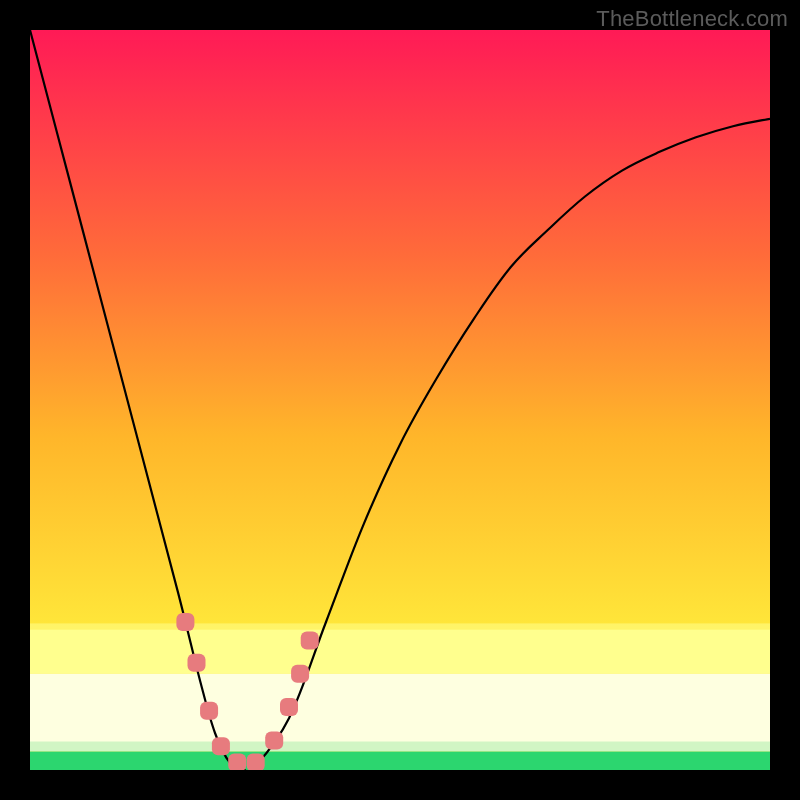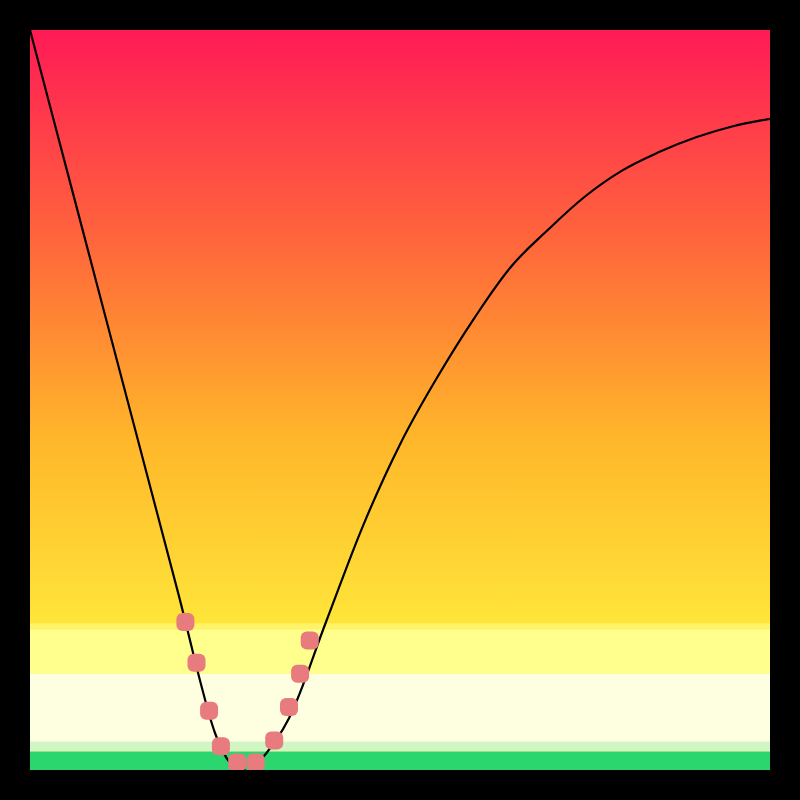--- a/index.html
+++ b/index.html
@@ -32,20 +32,21 @@
     position: absolute;
     left: 0; top: 0;
     width: 100%; height: 100%;
     overflow: visible;
   }
 </style>
 </head>
 <body>
 
 <div class="frame">
+  <div class="watermark">TheBottleneck.com</div>
   <div class="plot-area">
     <svg class="curve" id="gradientSvg" viewBox="0 0 740 740" preserveAspectRatio="none">
       <defs>
         <linearGradient id="bgGrad" x1="0" y1="0" x2="0" y2="1">
             <stop offset="0.00%" stop-color="#ff1a56"></stop>
             <stop offset="30.00%" stop-color="#ff6a3a"></stop>
             <stop offset="55.00%" stop-color="#ffb62a"></stop>
             <stop offset="81.00%" stop-color="#ffe73a"></stop>
             <stop offset="100.00%" stop-color="#ffe73a"></stop>
           </linearGradient>

